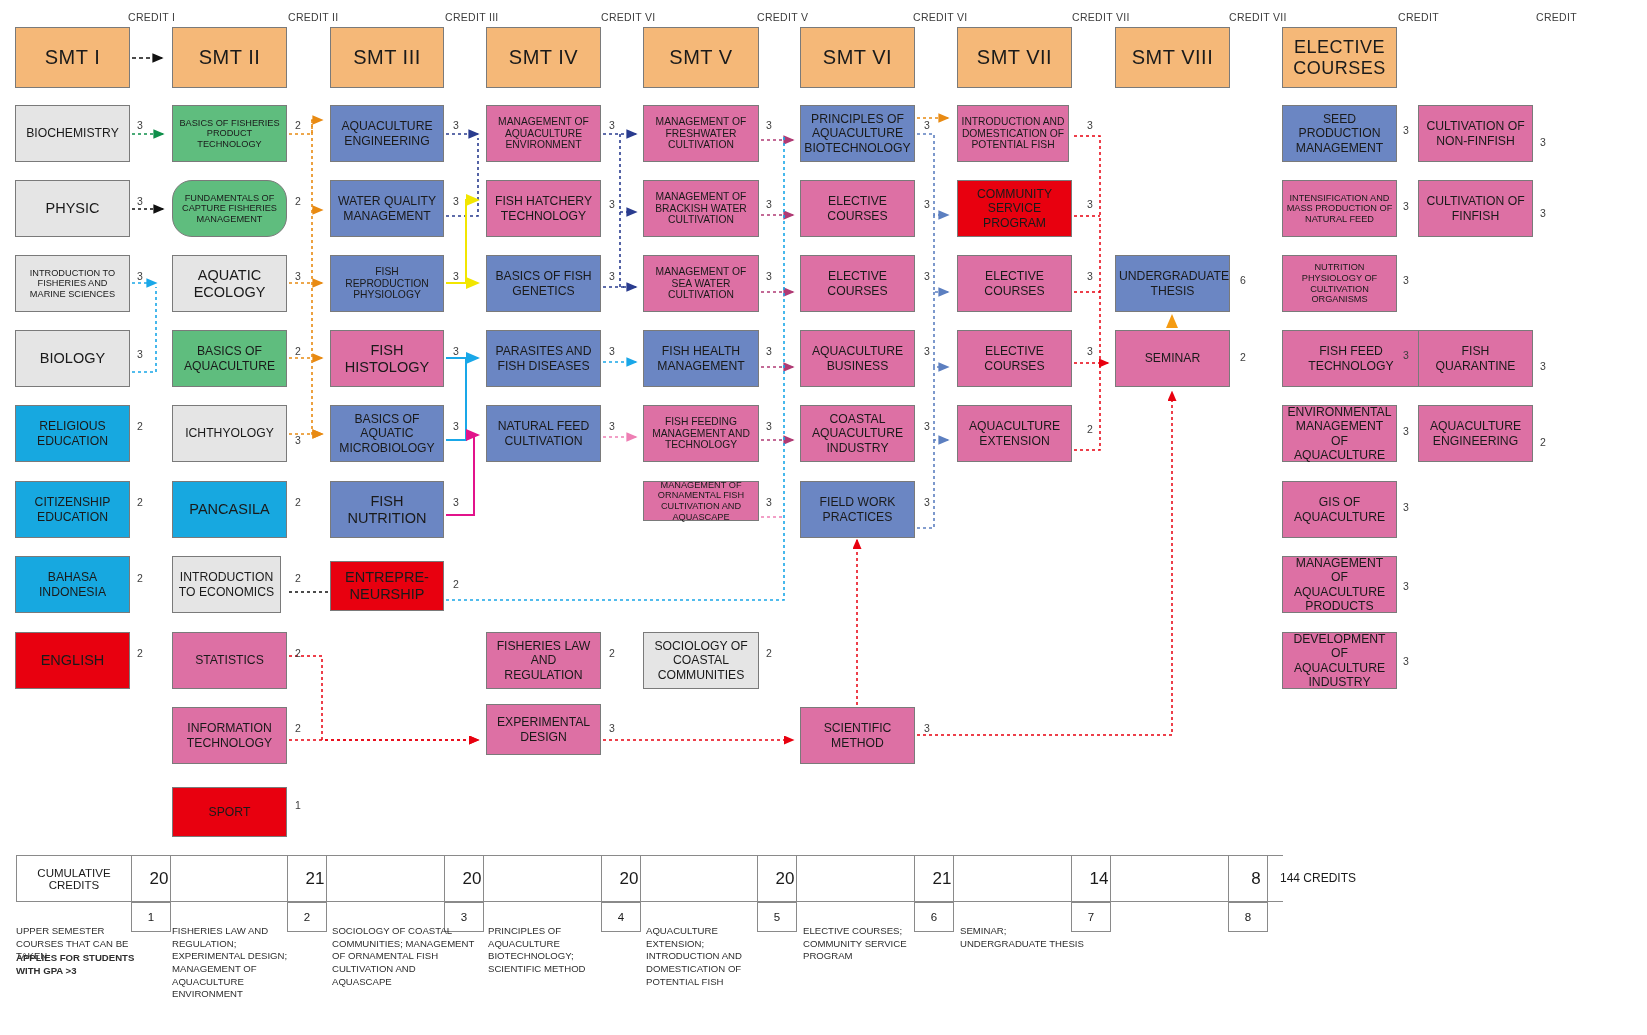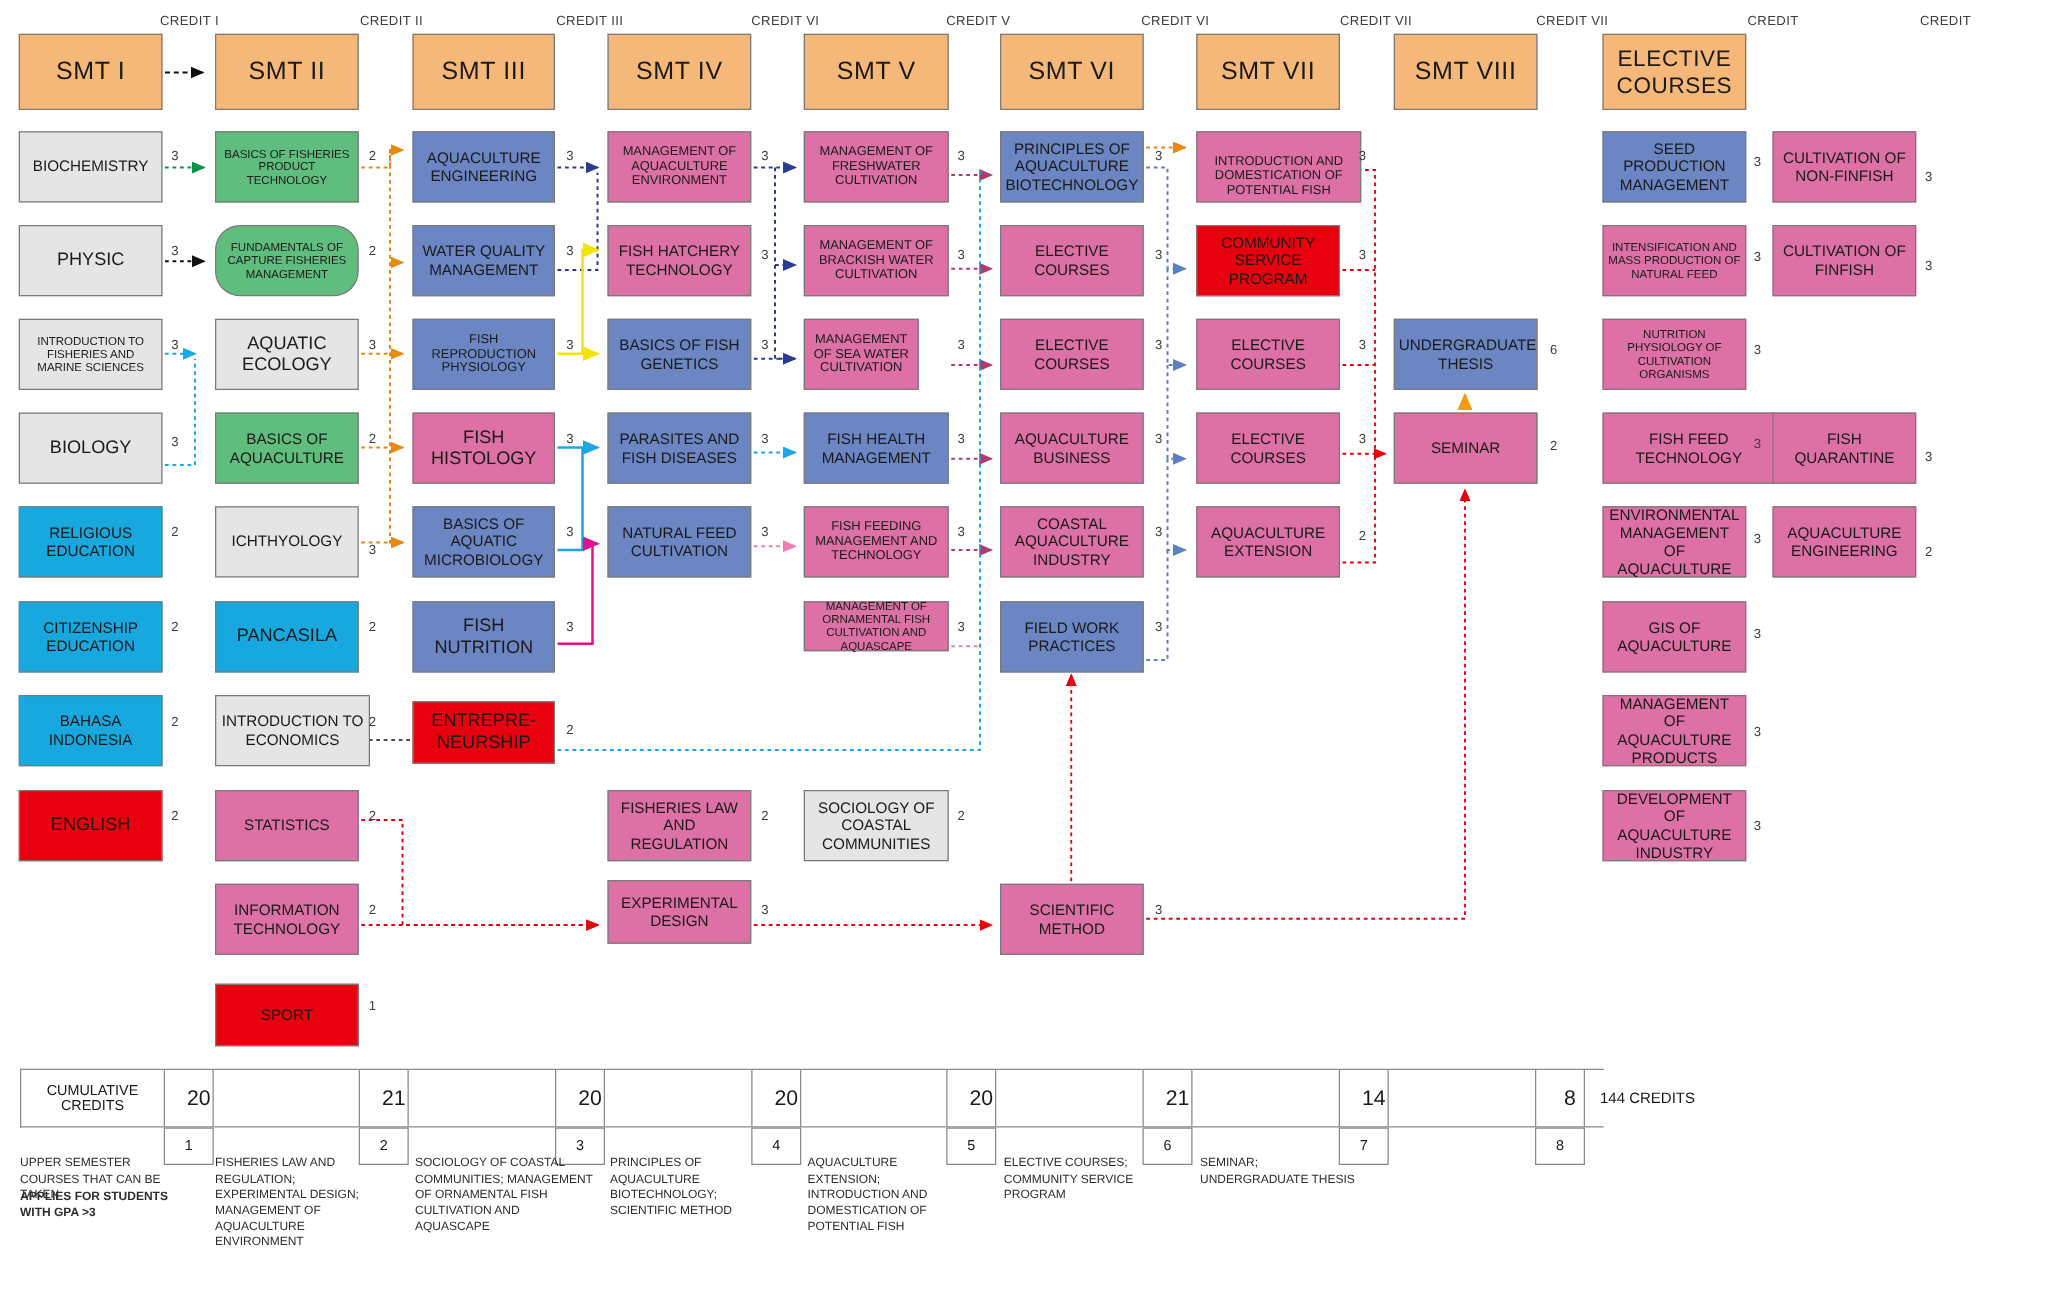--- a/index.html
+++ b/index.html
@@ -245,21 +245,21 @@
       </div>
       <div class="credit-num" style="left: 292px; top: 345px; width: 12px;">2</div>
       <div class="node c-yellow t-md" style="left: 172px; top: 405px; width: 115px; height: 57px;">
         <span class="lbl">ICHTHYOLOGY</span>
       </div>
       <div class="credit-num" style="left: 292px; top: 434px; width: 12px;">3</div>
       <div class="node c-cyan t-lg" style="left: 172px; top: 481px; width: 115px; height: 57px;">
         <span class="lbl">PANCASILA</span>
       </div>
       <div class="credit-num" style="left: 292px; top: 496px; width: 12px;">2</div>
-      <div class="node c-yellow t-md" style="left: 172px; top: 556px; width: 124px; height: 57px;">
+      <div class="node c-yellow t-md" style="left: 172px; top: 556px; width: 109px; height: 57px;">
         <span class="lbl">INTRODUCTION TO ECONOMICS</span>
       </div>
       <div class="credit-num" style="left: 292px; top: 572px; width: 12px;">2</div>
       <div class="node c-pink t-md" style="left: 172px; top: 632px; width: 115px; height: 57px;">
         <span class="lbl">STATISTICS</span>
       </div>
       <div class="credit-num" style="left: 292px; top: 647px; width: 12px;">2</div>
       <div class="node c-pink t-md" style="left: 172px; top: 707px; width: 115px; height: 57px;">
         <span class="lbl">INFORMATION TECHNOLOGY</span>
       </div>
@@ -325,21 +325,21 @@
       </div>
       <div class="credit-num" style="left: 606px; top: 722px; width: 12px;">3</div>
       <div class="node c-pink t-sm" style="left: 643px; top: 105px; width: 116px; height: 57px;">
         <span class="lbl">MANAGEMENT OF FRESHWATER CULTIVATION</span>
       </div>
       <div class="credit-num" style="left: 763px; top: 119px; width: 12px;">3</div>
       <div class="node c-pink t-sm" style="left: 643px; top: 180px; width: 116px; height: 57px;">
         <span class="lbl">MANAGEMENT OF BRACKISH WATER CULTIVATION</span>
       </div>
       <div class="credit-num" style="left: 763px; top: 198px; width: 12px;">3</div>
-      <div class="node c-pink t-sm" style="left: 643px; top: 255px; width: 92px; height: 57px;">
+      <div class="node c-pink t-sm" style="left: 643px; top: 255px; width: 116px; height: 57px;">
         <span class="lbl">MANAGEMENT OF SEA WATER CULTIVATION</span>
       </div>
       <div class="credit-num" style="left: 763px; top: 270px; width: 12px;">3</div>
       <div class="node c-blue t-md" style="left: 643px; top: 330px; width: 116px; height: 57px;">
         <span class="lbl">FISH HEALTH MANAGEMENT</span>
       </div>
       <div class="credit-num" style="left: 763px; top: 345px; width: 12px;">3</div>
       <div class="node c-pink t-sm" style="left: 643px; top: 405px; width: 116px; height: 57px;">
         <span class="lbl">FISH FEEDING MANAGEMENT AND TECHNOLOGY</span>
       </div>
@@ -373,21 +373,21 @@
       </div>
       <div class="credit-num" style="left: 921px; top: 420px; width: 12px;">3</div>
       <div class="node c-blue t-md" style="left: 800px; top: 481px; width: 115px; height: 57px;">
         <span class="lbl">FIELD WORK PRACTICES</span>
       </div>
       <div class="credit-num" style="left: 921px; top: 496px; width: 12px;">3</div>
       <div class="node c-pink t-md" style="left: 800px; top: 707px; width: 115px; height: 57px;">
         <span class="lbl">SCIENTIFIC METHOD</span>
       </div>
       <div class="credit-num" style="left: 921px; top: 722px; width: 12px;">3</div>
-      <div class="node c-pink t-sm" style="left: 957px; top: 105px; width: 132px; height: 57px; align-items: flex-end;">
+      <div class="node c-pink t-sm" style="left: 957px; top: 105px; width: 112px; height: 57px;">
         <span class="lbl">INTRODUCTION AND DOMESTICATION OF POTENTIAL FISH</span>
       </div>
       <div class="credit-num" style="left: 1084px; top: 119px; width: 12px;">3</div>
       <div class="node c-red t-md" style="left: 957px; top: 180px; width: 115px; height: 57px;">
         <span class="lbl">COMMUNITY SERVICE PROGRAM</span>
       </div>
       <div class="credit-num" style="left: 1084px; top: 198px; width: 12px;">3</div>
       <div class="node c-pink t-md" style="left: 957px; top: 255px; width: 115px; height: 57px;">
         <span class="lbl">ELECTIVE COURSES</span>
       </div>

